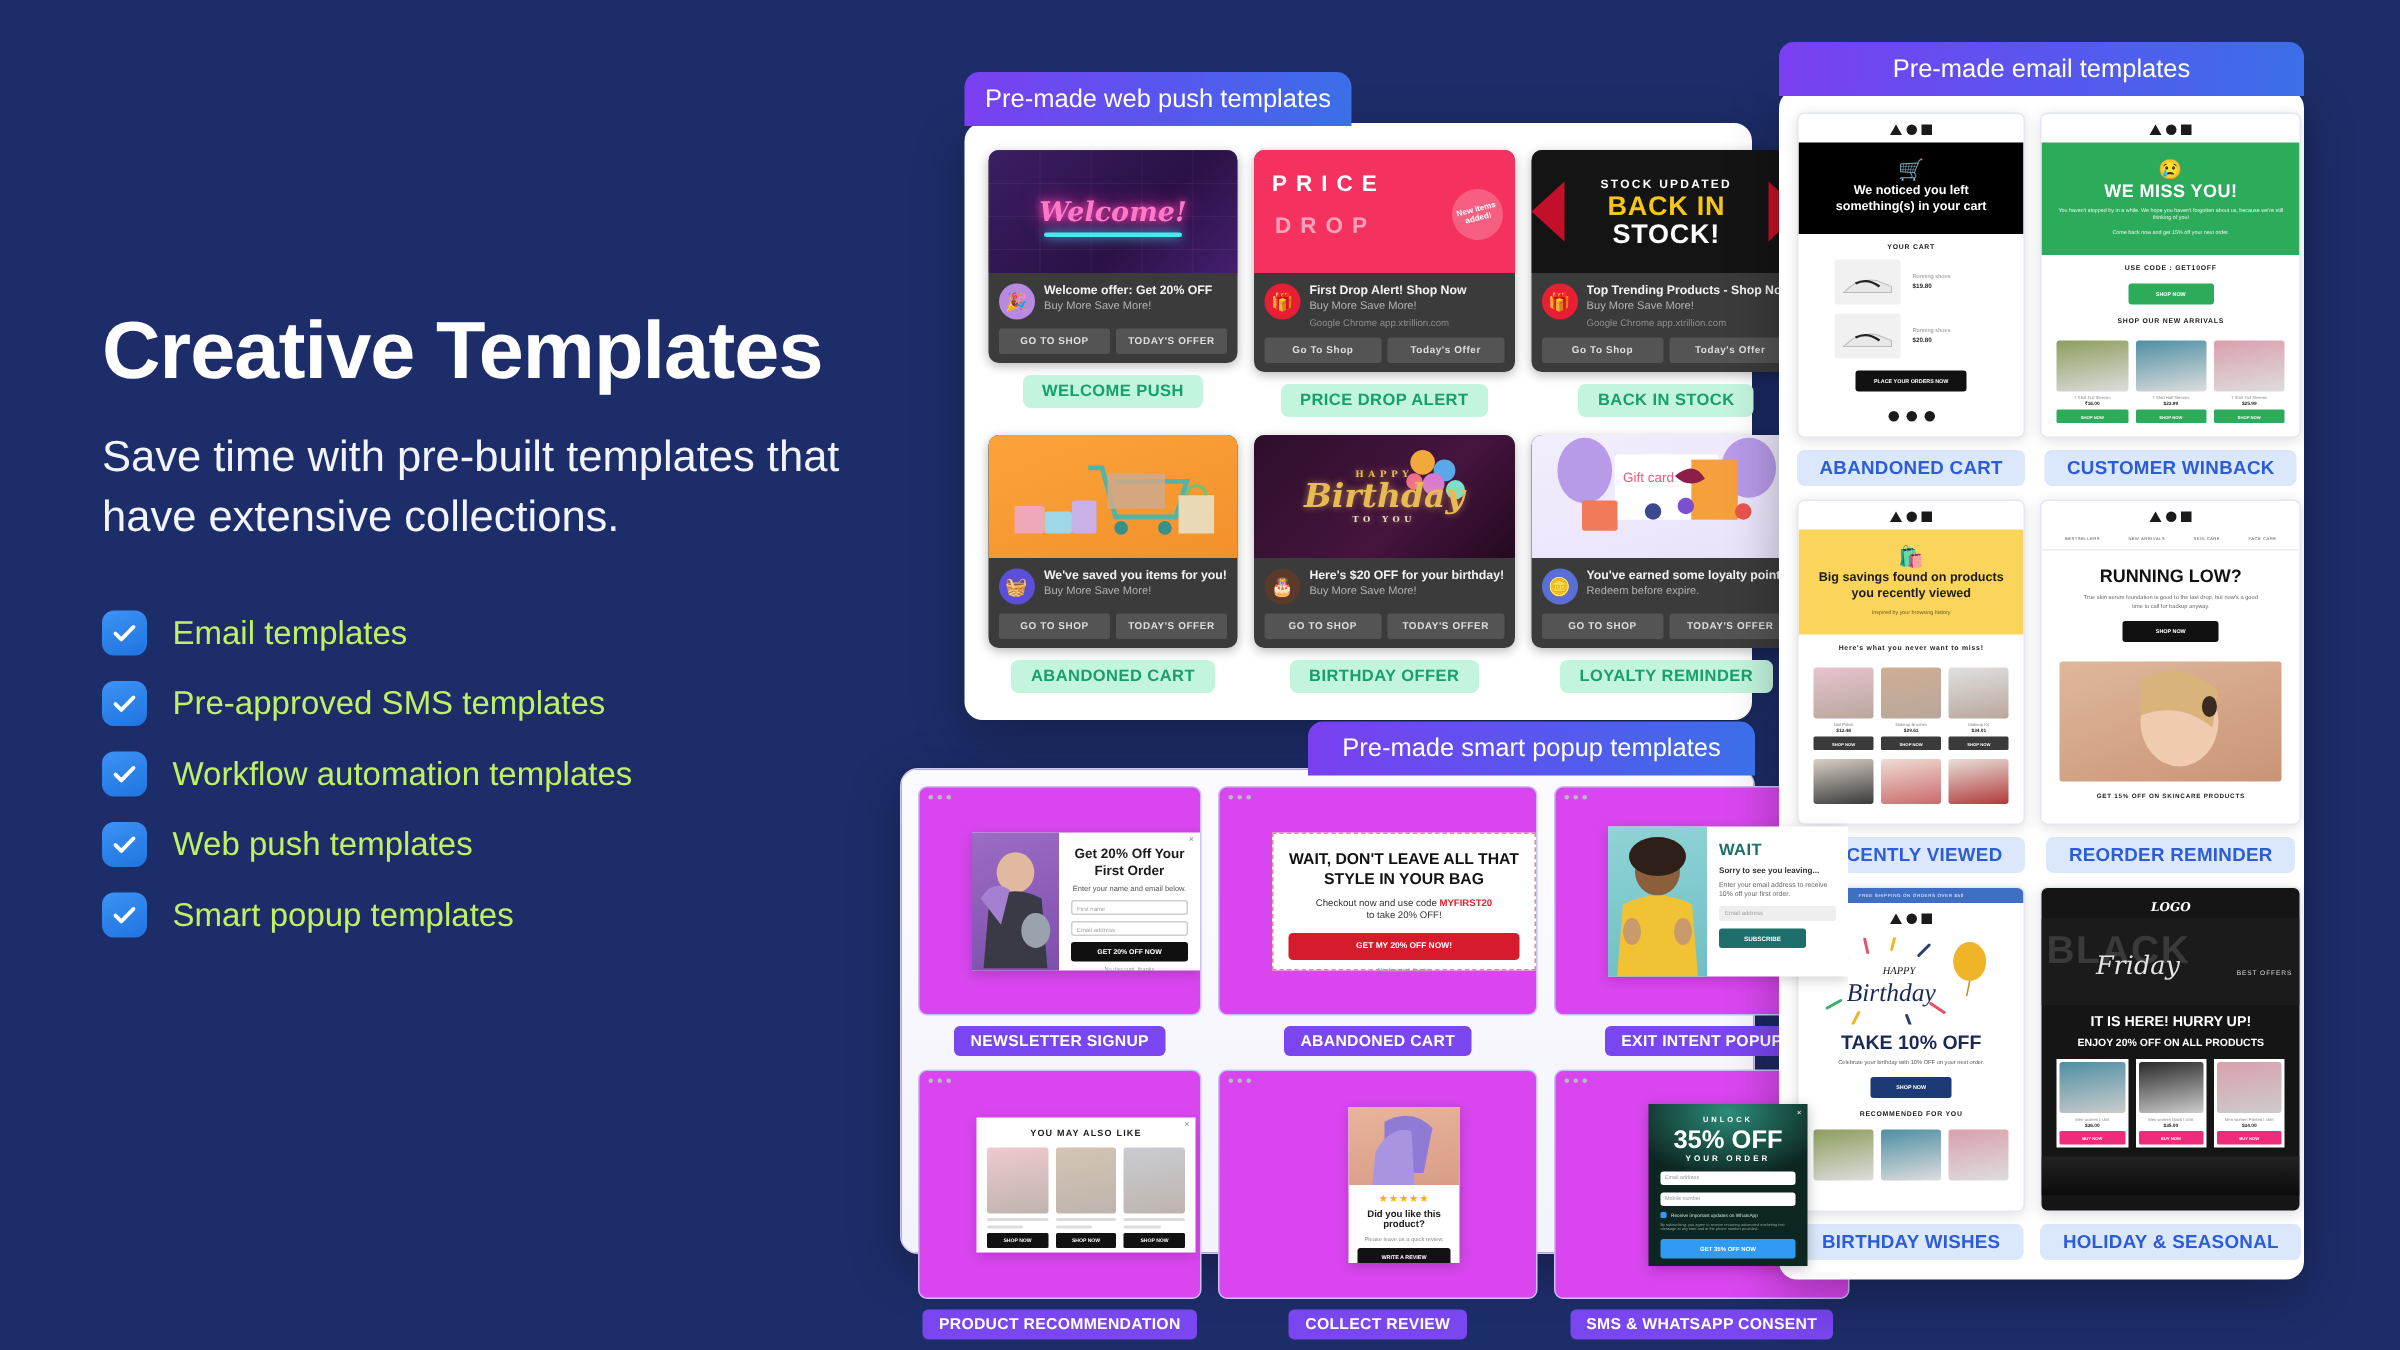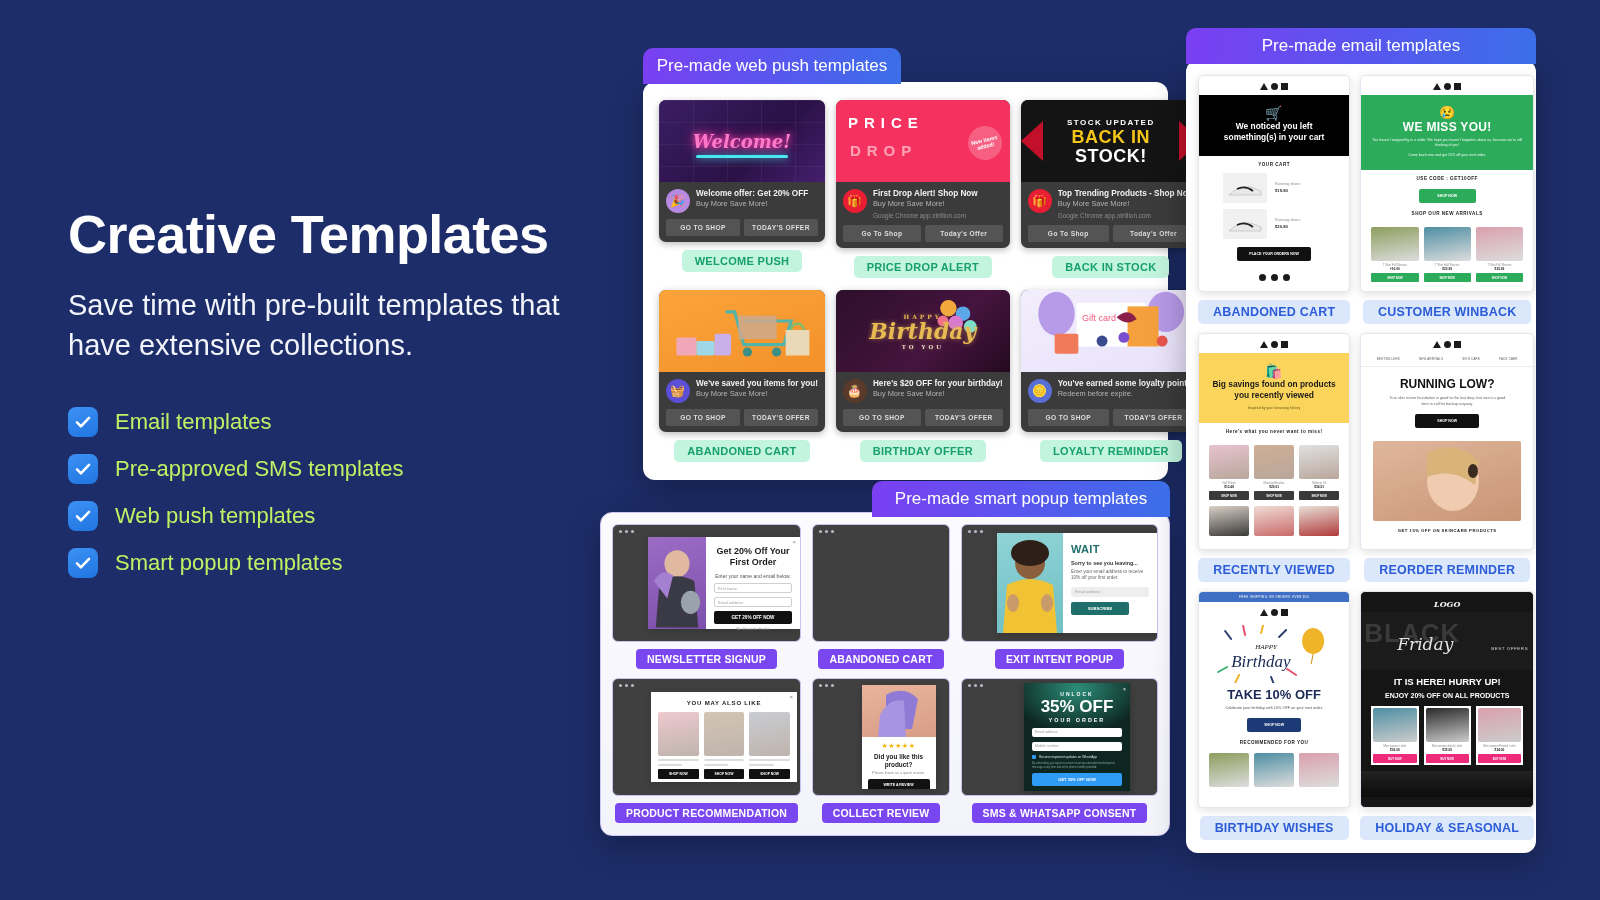--- a/index.html
+++ b/index.html
@@ -136,22 +136,22 @@
 
   .cartbg { background: linear-gradient(160deg,#fba43a,#f3902a); position:relative; }
   .bdaybg { background: linear-gradient(135deg,#2d0f2a,#45143f 60%,#24091f); position:relative;}
   .bday-t { position:absolute; inset:0; display:flex; flex-direction:column; align-items:center;
     justify-content:center; color:#e8bb52; font-family:"DejaVu Serif",serif; font-style:italic;
     font-weight:700; font-size:22px; text-shadow:0 0 5px rgba(232,187,82,.6);}
   .giftbg { background: linear-gradient(160deg,#f2eefc,#e8e2fa); position:relative; }
 
   
   .popup-card {
-    width: 100%; height: 118px; border-radius: 6px; overflow: hidden;
-    background: #404040; border: 1px solid #c9c2f2; position: relative;
+    width: 100%; height: 153px; border-radius: 6px; overflow: hidden;
+    background: #d946ef; border: 1px solid #c9c2f2; position: relative;
     display:flex; align-items:center; justify-content:center;padding-left:35px;
   }
   .browser-dots { position:absolute; left:6px; top:5px; display:flex; gap:3px; }
   .browser-dots i { width:3px;height:3px;border-radius:50%;background:#b9b9c6;display:block;}
   .pc-inner { position:relative; z-index:2; }
 
   .pu1 { width: 152px; height: 92px; background:#fff; display:flex; box-shadow:0 2px 8px rgba(0,0,0,.18); }
   .pu1-img { width:58px; background:linear-gradient(165deg,#9b6cc4,#7d50ad); position:relative; }
   .pu1-r { flex:1; padding:9px 8px 6px; position:relative; }
   .pu1-h { font-size:9px; font-weight:700; color:#1b1b1b; text-align:center; line-height:1.25;}
@@ -278,20 +278,28 @@
             </svg>
           </span>
           <span class="feature-label">Pre-approved SMS templates</span>
         </li>
         <li class="feature-row">
           <span class="cb">
             <svg viewBox="0 0 24 24" fill="none">
               <path d="M4 12.5l5.2 5.2L20 6.6" stroke="#fff" stroke-width="3.4" stroke-linecap="round" stroke-linejoin="round"></path>
             </svg>
           </span>
+          <span class="feature-label">Workflow automation templates</span>
+        </li>
+        <li class="feature-row">
+          <span class="cb">
+            <svg viewBox="0 0 24 24" fill="none">
+              <path d="M4 12.5l5.2 5.2L20 6.6" stroke="#fff" stroke-width="3.4" stroke-linecap="round" stroke-linejoin="round"></path>
+            </svg>
+          </span>
           <span class="feature-label">Web push templates</span>
         </li>
         <li class="feature-row">
           <span class="cb">
             <svg viewBox="0 0 24 24" fill="none">
               <path d="M4 12.5l5.2 5.2L20 6.6" stroke="#fff" stroke-width="3.4" stroke-linecap="round" stroke-linejoin="round"></path>
             </svg>
           </span>
           <span class="feature-label">Smart popup templates</span>
         </li>
@@ -503,20 +511,26 @@
           </div>
         </div>
         <div class="badge-purple">NEWSLETTER SIGNUP</div>
       </div>
       <div class="tpl-cell">
         <div class="popup-card">
           <div class="browser-dots">
             <i></i>
             <i></i>
             <i></i>
+          </div>
+          <div class="pc-inner pu2">
+            <div class="pu2-h">WAIT, DON'T LEAVE ALL THAT STYLE IN YOUR BAG</div>
+            <div class="pu2-s">Checkout now and use code <span class="pu2-code">MYFIRST20</span><br>to take 20% OFF!</div>
+            <div class="pu2-btn">GET MY 20% OFF NOW!</div>
+            <div class="pu2-f">No discount, thanks</div>
           </div>
         </div>
         <div class="badge-purple">ABANDONED CART</div>
       </div>
       <div class="tpl-cell">
         <div class="popup-card">
           <div class="browser-dots">
             <i></i>
             <i></i>
             <i></i>

